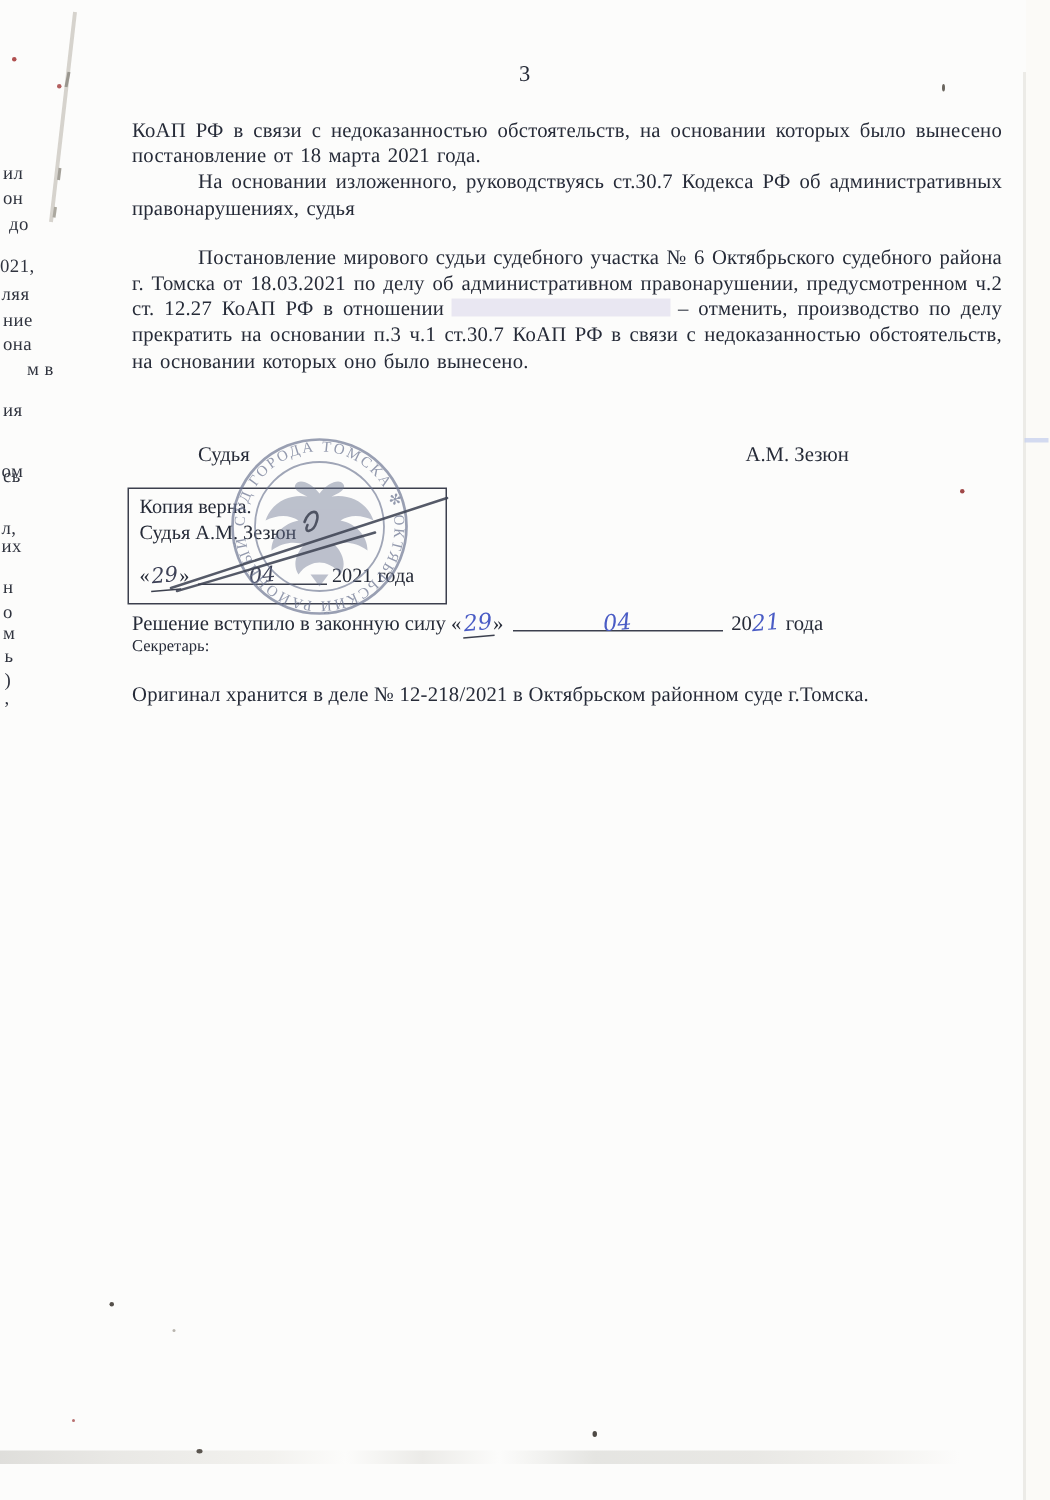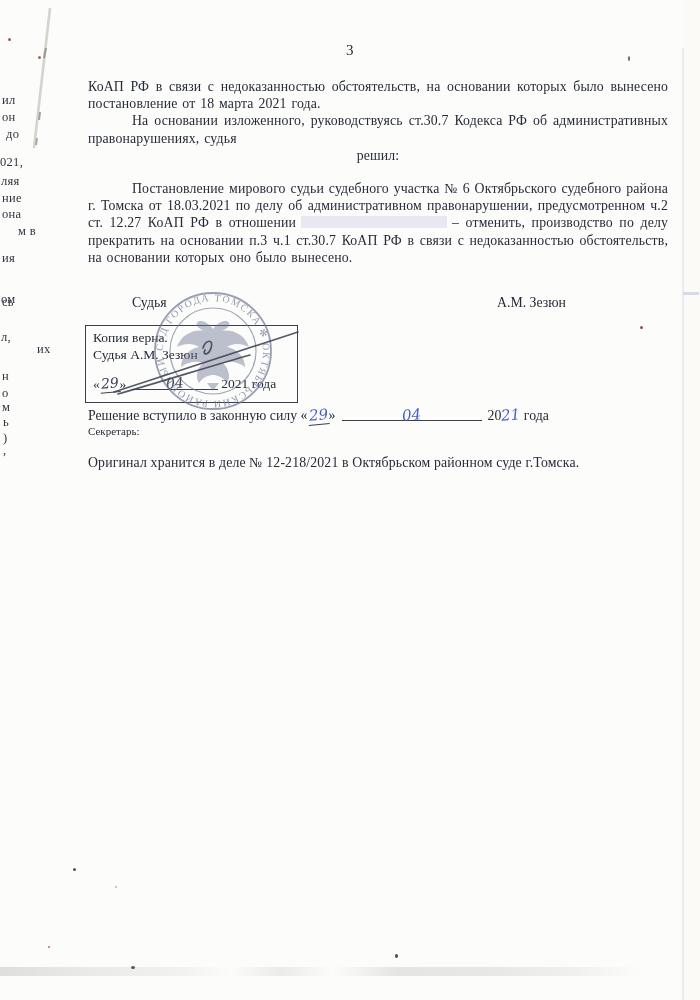--- a/index.html
+++ b/index.html
@@ -41,21 +41,21 @@
   .day-box{border-bottom:1px solid #3c404e;padding:0 1px;}
   .date-rule{display:inline-block;border-bottom:1.2px solid #3c404e;height:14px;
     text-align:center;vertical-align:baseline;}
   .rule-a{width:86px;margin:0 3px 0 6px;}
   .rule-b{width:140px;margin:0 6px;}
   .stamp-svg{position:absolute;left:150px;top:288px;opacity:.8;}
   .sign-svg{position:absolute;left:100px;top:318px;}
   .force-line{position:absolute;left:88px;top:406px;width:580px;font-size:13.8px;line-height:18px;}
   .secretary{position:absolute;left:88px;top:425px;font-size:11px;}
   .original-note{position:absolute;left:88px;top:455px;font-size:13.8px;letter-spacing:.15px;}
-  .margin-fragments{position:absolute;left:0;top:0;width:22px;height:500px;padding-left:44px;}
+  .margin-fragments{position:absolute;left:0;top:15px;width:22px;height:500px;padding-left:44px;}
   .frag{position:absolute;font-size:12.5px;color:#30343f;letter-spacing:.3px;
     font-family:"Liberation Serif",serif;}
   .right-edge{position:absolute;left:682px;top:48px;width:1.5px;height:952px;background:#ecebe7;}
   .right-strip{position:absolute;left:684px;top:0;width:16px;height:1000px;background:#fbfaf7;}
   .blue-dash{position:absolute;left:683px;top:292px;width:16px;height:3px;background:#c9d2ee;opacity:.8;}
   .diag-svg{position:absolute;left:0;top:0;}
   .bottom-shadow{position:absolute;left:0;top:967px;width:640px;height:9px;opacity:.75;
     background:linear-gradient(to right,#d5d4d0 0%,#e3e2de 12%,#efeeea 28%,transparent 36%,
       #e6e5e1 44%,transparent 52%,#ddddd9 62%,#e2e1dd 78%,#eeede9 90%,transparent 100%);}
   .speck{position:absolute;border-radius:50%;}
@@ -78,40 +78,39 @@
       <span class="frag" style="top: 127px; left: 6px;">до</span>
       <span class="frag" style="top: 155px; left: 0px;">021,</span>
       <span class="frag" style="top: 174px; left: 1px;">ляя</span>
       <span class="frag" style="top: 191px; left: 2px;">ние</span>
       <span class="frag" style="top: 207px; left: 2px;">она</span>
       <span class="frag" style="top: 224px; left: 2px; margin-left: 16px;">м в</span>
       <span class="frag" style="top: 251px; left: 2px;">ия</span>
       <span class="frag" style="top: 276px; left: 1px; margin-top: 16px;">ом</span>
       <span class="frag" style="top: 295px; left: 2px;">сь</span>
       <span class="frag" style="top: 330px; left: 1px;">л,</span>
-      <span class="frag" style="top: 342px; left: 1px; margin-left: 36px;">их</span>
+      <span class="frag" style="top: 342px; left: 1px;">их</span>
       <span class="frag" style="top: 369px; left: 2px;">н</span>
       <span class="frag" style="top: 386px; left: 2px;">о</span>
       <span class="frag" style="top: 400px; left: 2px;">м</span>
       <span class="frag" style="top: 415px; left: 3px;">ь</span>
       <span class="frag" style="top: 431px; left: 3px;">)</span>
       <span class="frag" style="top: 443px; left: 3px;">,</span>
     </div>
 
   <div class="right-strip"></div>
   <div class="right-edge"></div>
   <div class="blue-dash"></div>
   <div class="bottom-shadow"></div>
 
   <div class="page-number">3</div>
 
   <div class="main">
     <p>КоАП РФ в связи с недоказанностью обстоятельств, на основании которых было вынесено постановление от 18 марта 2021 года.</p>
     <p class="indent">На основании изложенного, руководствуясь ст.30.7 Кодекса РФ об административных правонарушениях, судья</p>
-    <p class="center-line">решил:</p>
     <div class="gap"></div>
     <p class="indent"><span>Постановление мирового судьи судебного участка № 6 Октябрьского судебного района г. Томска от 18.03.2021 по делу об административном правонарушении, предусмотренном ч.2 ст. 12.27 КоАП РФ в отношении</span><span class="redaction"></span><span>– отменить, производство по делу прекратить на основании п.3 ч.1 ст.30.7 КоАП РФ в связи с недоказанностью обстоятельств, на основании которых  оно было вынесено.</span></p>
   </div>
 
   <div class="sig-row">
     <span class="sig-label">Судья</span>
     <span class="sig-name">А.М. Зезюн</span>
   </div>
 
   <div class="copy-box">

